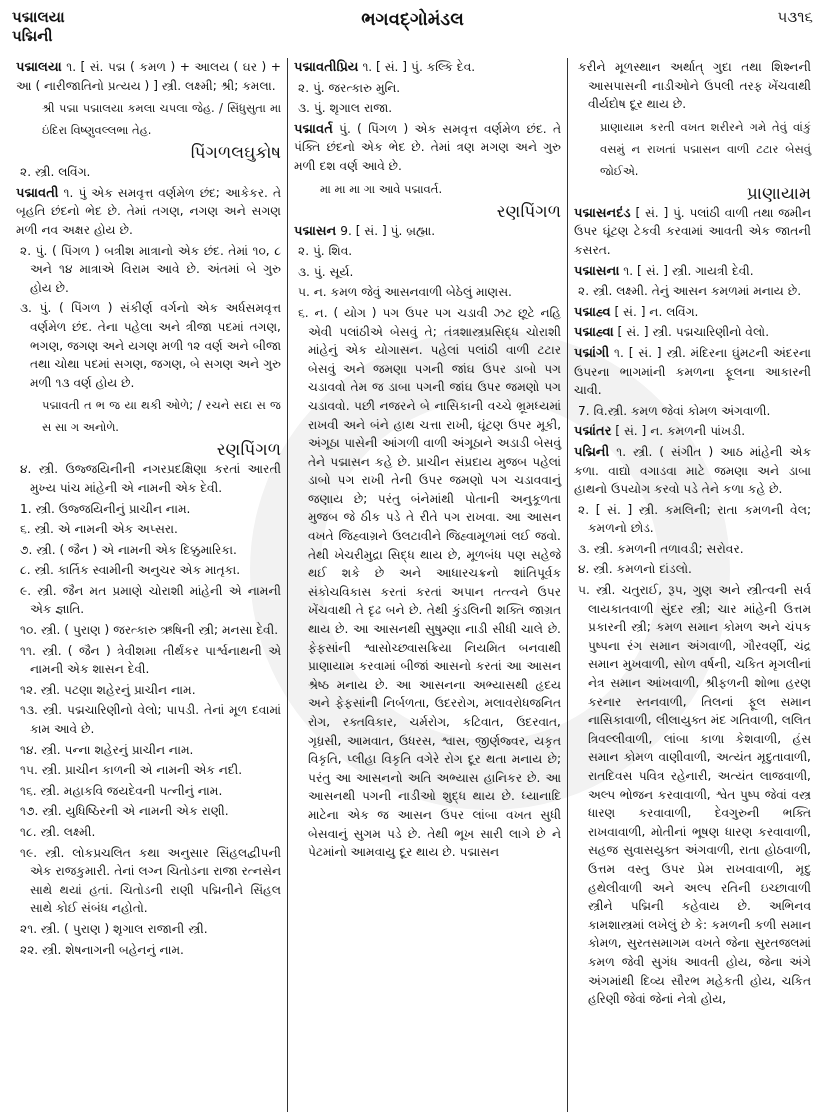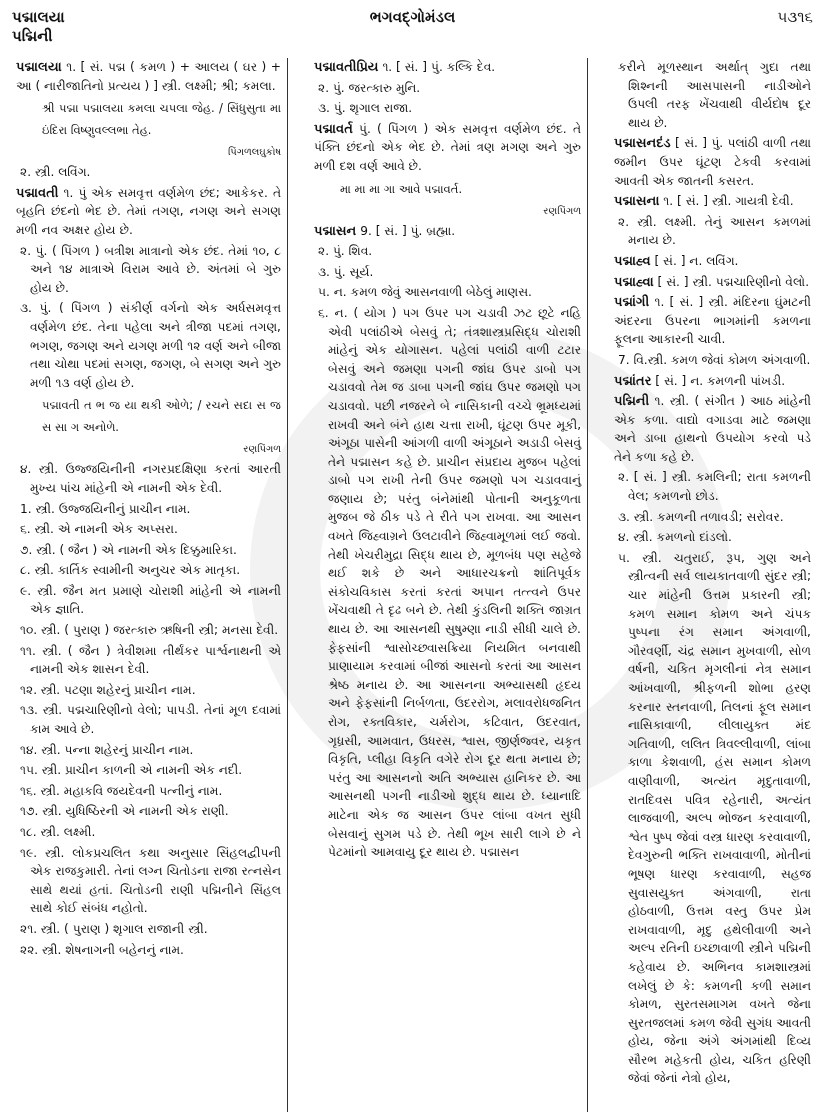--- a/index.html
+++ b/index.html
@@ -7,32 +7,32 @@
     width:825px; height:1118px; overflow:hidden; position:relative;
     font-family: "DejaVu Sans", sans-serif; color:#111;
   }
   .watermark {
     position:absolute; left:250px; top:330px; width:480px; height:480px;
     border-radius:50%; border:70px solid #f2f2f2; box-sizing:border-box;
     pointer-events:none; z-index:0;
   }
   .header { position:absolute; top:8px; left:12px; right:12px; height:44px; z-index:1; }
   .hw-left { position:absolute; left:0; top:0; font-weight:bold; font-size:15px; line-height:19px; }
-  .hw-center { position:absolute; left:0; right:0; top:0; text-align:center; font-weight:bold; font-size:15px; }
+  .hw-center { position:absolute; left:0; right:0; top:0; text-align:center; font-weight:bold; font-size:18px; }
   .hw-right { position:absolute; right:0; top:0; font-weight:normal; font-size:15px; }
-  .columns { position:absolute; top:58px; left:10px; right:8px; bottom:6px; display:flex; z-index:1;gap:20px; }
+  .columns { position:absolute; top:58px; left:10px; right:8px; bottom:6px; display:flex; z-index:1; }
   .col { box-sizing:border-box; padding:0 6px; font-size:12.2px; line-height:18.6px; overflow:hidden; text-align:justify; }
   .col1 { width:278px; border-right:1px solid #333; }
   .col2 { width:280px; border-right:1px solid #333; }
   .col3 { flex:1; }
   .entry { margin-bottom:2px; }
   .hw { font-weight:bold; font-size:13px; }
   .sense { padding-left:10px; text-indent:-10px; padding-left:14px; }
   .quote { padding-left:26px; font-size:11.5px; line-height:22px; }
-  .qsrc { text-align:right; font-size:10px; }
+  .qsrc { text-align:right; font-size:17px; }
 </style>
 </head>
 <body>
 
 <div class="watermark"></div>
 
 <div class="header">
   <div class="hw-left">
     <div>પદ્માલયા</div>
     <div>પદ્મિની</div>
@@ -85,20 +85,24 @@
         <div class="qsrc">રણપિંગળ</div>
       </div>
       <div class="entry"><span class="hw">પદ્માસન</span> <span>9. [ સં. ] પું. બ્રહ્મા.</span></div>
       <div class="entry sense"><span>૨. પું. શિવ.</span></div>
       <div class="entry sense"><span>૩. પું. સૂર્ય.</span></div>
       <div class="entry sense"><span>૫. ન. કમળ જેવું આસનવાળી બેઠેલું માણસ.</span></div>
       <div class="entry sense"><span>૬. ન. ( યોગ ) પગ ઉપર પગ ચડાવી ઝટ છૂટે નહિ એવી પલાંઠીએ બેસવું તે; તંત્રશાસ્ત્રપ્રસિદ્ધ ચોરાશી માંહેનું એક યોગાસન. પહેલાં પલાંઠી વાળી ટટાર બેસવું અને જમણા પગની જાંઘ ઉપર ડાબો પગ ચડાવવો તેમ જ ડાબા પગની જાંઘ ઉપર જમણો પગ ચડાવવો. પછી નજરને બે નાસિકાની વચ્ચે ભ્રૂમધ્યમાં રાખવી અને બંને હાથ ચત્તા રાખી, ઘૂંટણ ઉપર મૂકી, અંગૂઠા પાસેની આંગળી વાળી અંગૂઠાને અડાડી બેસવું તેને પદ્માસન કહે છે. પ્રાચીન સંપ્રદાય મુજબ પહેલાં ડાબો પગ રાખી તેની ઉપર જમણો પગ ચડાવવાનું જણાય છે; પરંતુ બંનેમાંથી પોતાની અનુકૂળતા મુજબ જે ઠીક પડે તે રીતે પગ રાખવા. આ આસન વખતે જિહ્વાગ્રને ઉલટાવીને જિહ્વામૂળમાં લઈ જવો. તેથી ખેચરીમુદ્રા સિદ્ધ થાય છે, મૂળબંધ પણ સહેજે થઈ શકે છે અને આધારચક્રનો શાંતિપૂર્વક સંકોચવિકાસ કરતાં કરતાં અપાન તત્ત્વને ઉપર ખેંચવાથી તે દૃઢ બને છે. તેથી કુંડલિની શક્તિ જાગ્રત થાય છે. આ આસનથી સુષુમ્ણા નાડી સીધી ચાલે છે. ફેફસાંની શ્વાસોચ્છ્વાસક્રિયા નિયમિત બનવાથી પ્રાણાયામ કરવામાં બીજાં આસનો કરતાં આ આસન શ્રેષ્ઠ મનાય છે. આ આસનના અભ્યાસથી હૃદય અને ફેફસાંની નિર્બળતા, ઉદરરોગ, મલાવરોધજનિત રોગ, રક્તવિકાર, ચર્મરોગ, કટિવાત, ઉદરવાત, ગૃધ્રસી, આમવાત, ઉધરસ, શ્વાસ, જીર્ણજ્વર, યકૃત વિકૃતિ, પ્લીહા વિકૃતિ વગેરે રોગ દૂર થતા મનાય છે; પરંતુ આ આસનનો અતિ અભ્યાસ હાનિકર છે. આ આસનથી પગની નાડીઓ શુદ્ધ થાય છે. ધ્યાનાદિ માટેના એક જ આસન ઉપર લાંબા વખત સુધી બેસવાનું સુગમ પડે છે. તેથી ભૂખ સારી લાગે છે ને પેટમાંનો આમવાયુ દૂર થાય છે. પદ્માસન</span></div>
     </div>
   <div class="col col3" id="col-2">
       <div class="entry sense"><span>કરીને મૂળસ્થાન અર્થાત્ ગુદા તથા શિશ્નની આસપાસની નાડીઓને ઉપલી તરફ ખેંચવાથી વીર્યદોષ દૂર થાય છે.</span></div>
+      <div class="quote">
+        <div>પ્રાણાયામ કરતી વખત શરીરને ગમે તેવું વાંકું વસમું ન રાખતાં પદ્માસન વાળી ટટાર બેસવું જોઈએ.</div>
+        <div class="qsrc">પ્રાણાયામ</div>
+      </div>
       <div class="entry"><span class="hw">પદ્માસનદંડ</span> <span>[ સં. ] પું. પલાંઠી વાળી તથા જમીન ઉપર ઘૂંટણ ટેકવી કરવામાં આવતી એક જાતની કસરત.</span></div>
       <div class="entry"><span class="hw">પદ્માસના</span> <span>૧. [ સં. ] સ્ત્રી. ગાયત્રી દેવી.</span></div>
       <div class="entry sense"><span>૨. સ્ત્રી. લક્ષ્મી. તેનું આસન કમળમાં મનાય છે.</span></div>
       <div class="entry"><span class="hw">પદ્માહ્વ</span> <span>[ સં. ] ન. લવિંગ.</span></div>
       <div class="entry"><span class="hw">પદ્માહ્વા</span> <span>[ સં. ] સ્ત્રી. પદ્મચારિણીનો વેલો.</span></div>
       <div class="entry"><span class="hw">પદ્માંગી</span> <span>૧. [ સં. ] સ્ત્રી. મંદિરના ઘુંમટની અંદરના ઉપરના ભાગમાંની કમળના ફૂલના આકારની ચાવી.</span></div>
       <div class="entry sense"><span>7. વિ.સ્ત્રી. કમળ જેવાં કોમળ અંગવાળી.</span></div>
       <div class="entry"><span class="hw">પદ્માંતર</span> <span>[ સં. ] ન. કમળની પાંખડી.</span></div>
       <div class="entry"><span class="hw">પદ્મિની</span> <span>૧. સ્ત્રી. ( સંગીત ) આઠ માંહેની એક કળા. વાદ્યો વગાડવા માટે જમણા અને ડાબા હાથનો ઉપયોગ કરવો પડે તેને કળા કહે છે.</span></div>
       <div class="entry sense"><span>૨. [ સં. ] સ્ત્રી. કમલિની; રાતા કમળની વેલ; કમળનો છોડ.</span></div>

